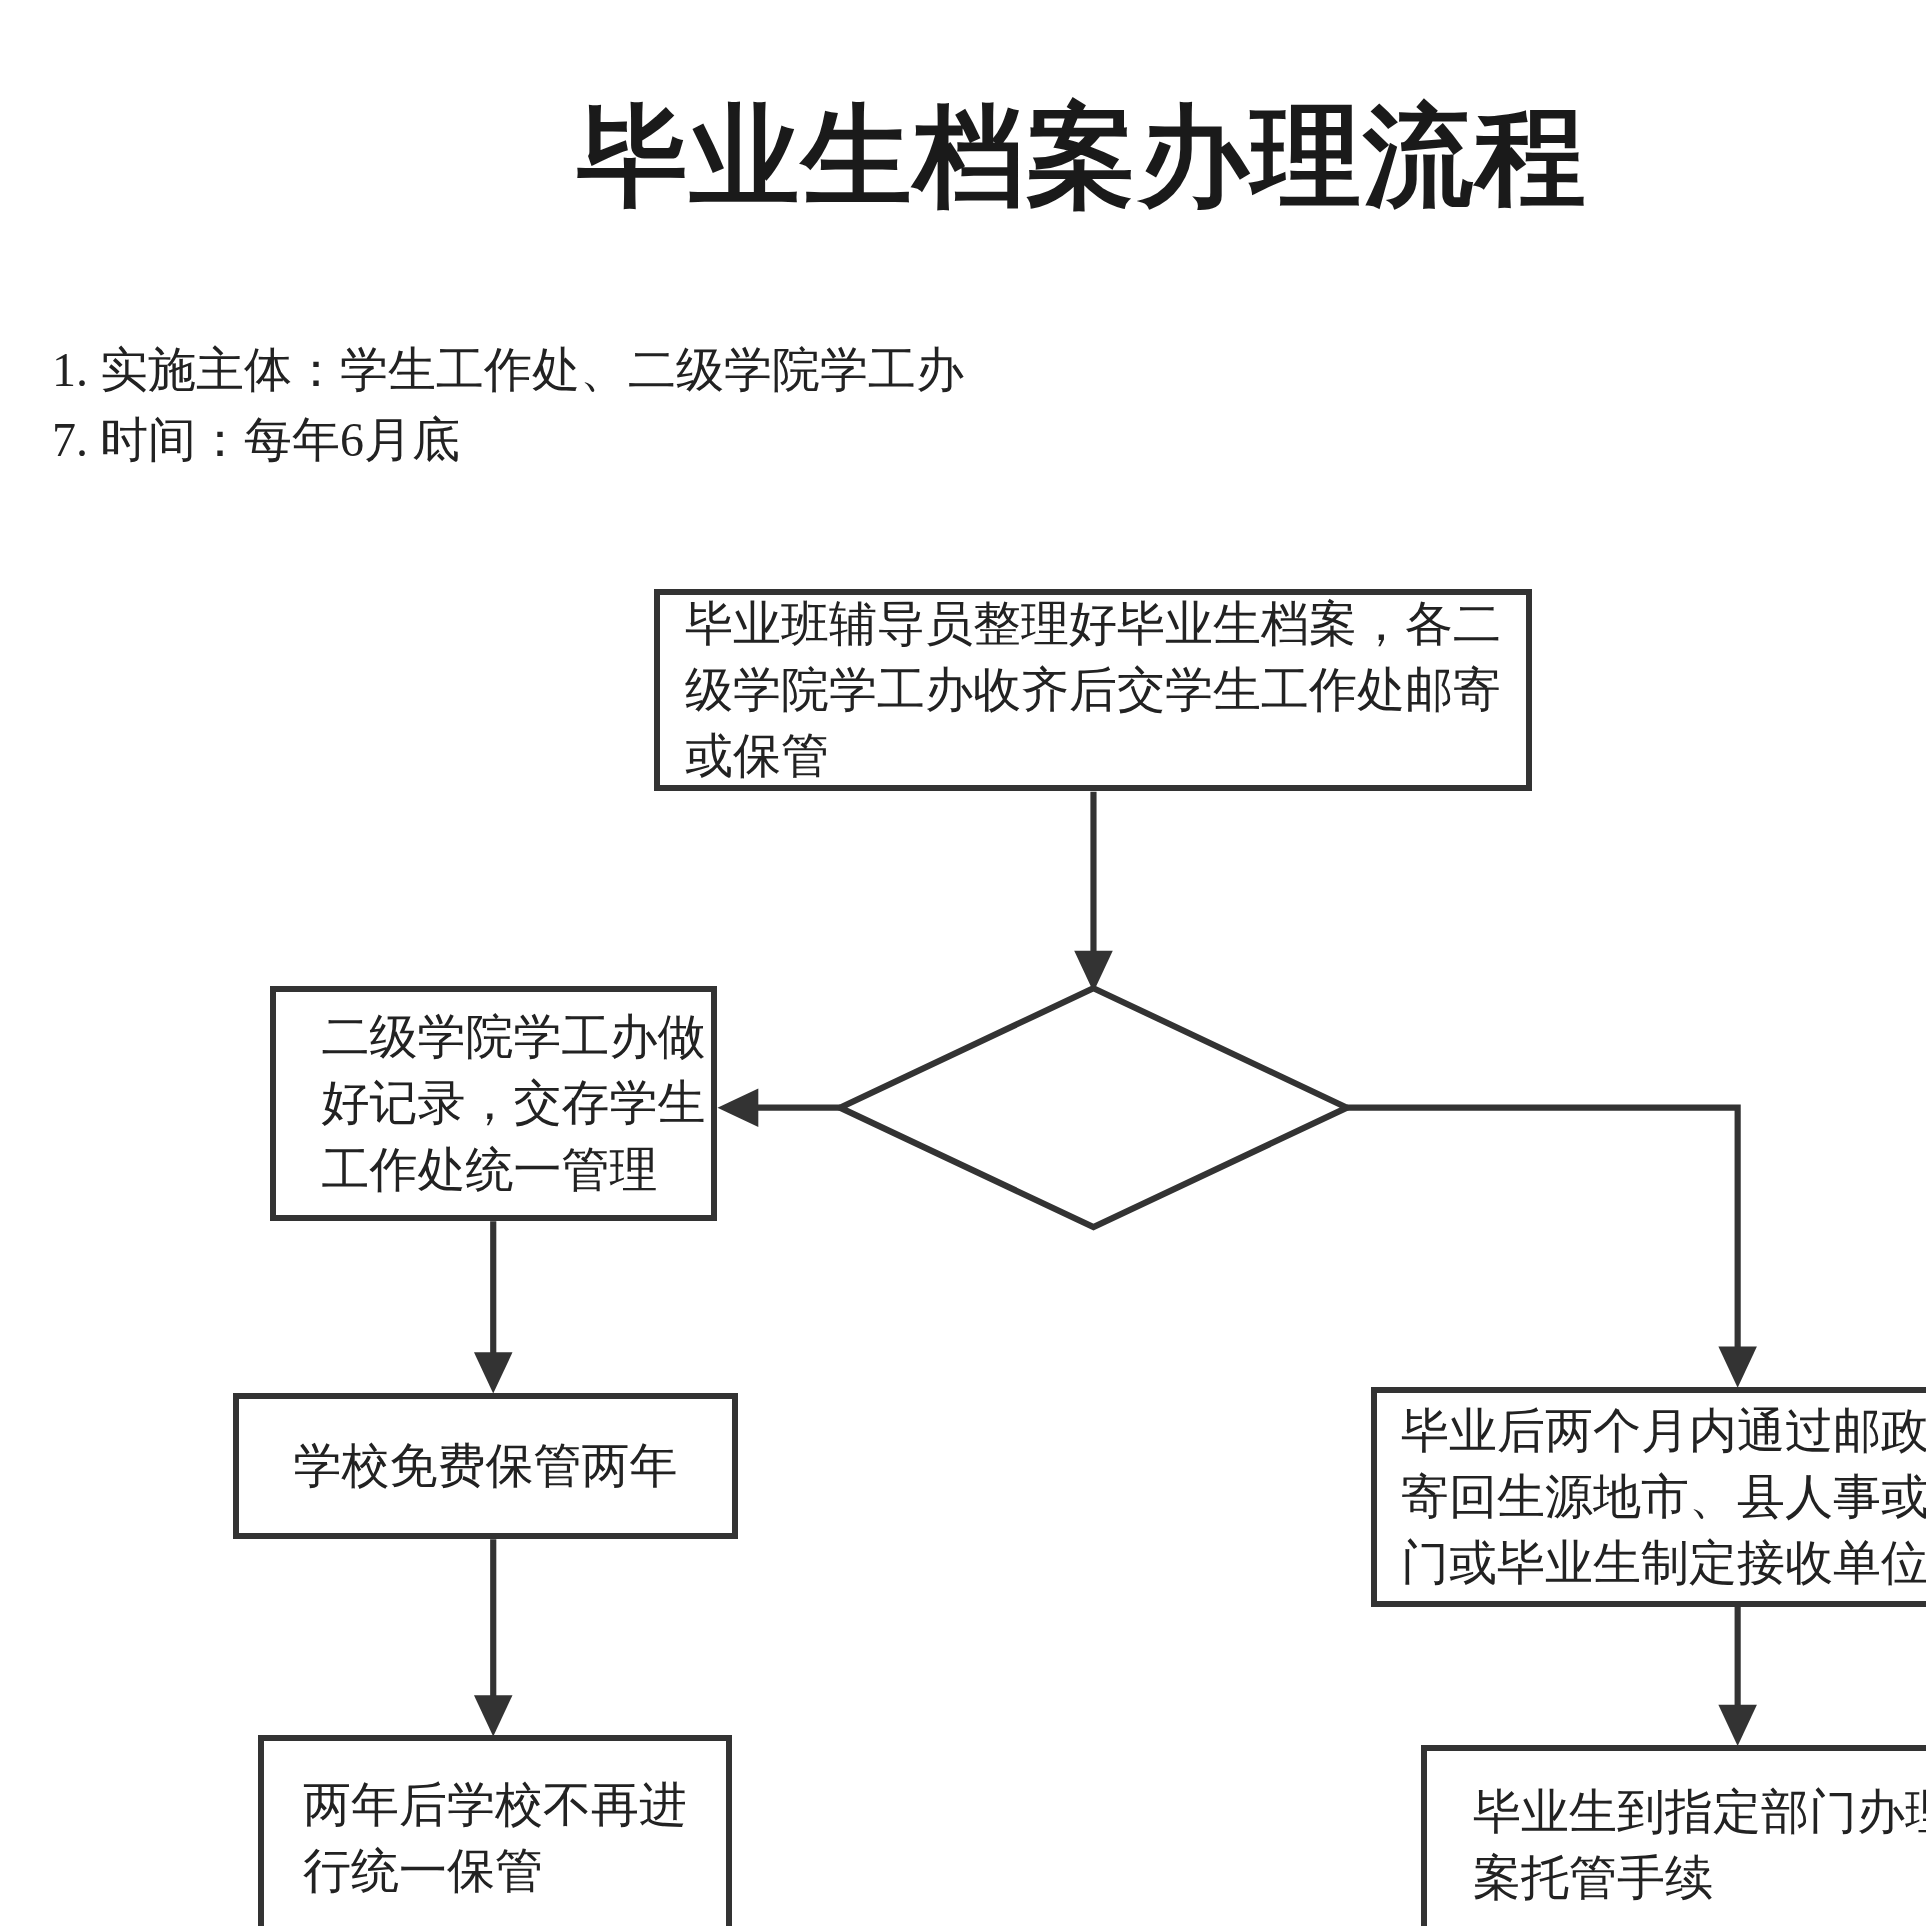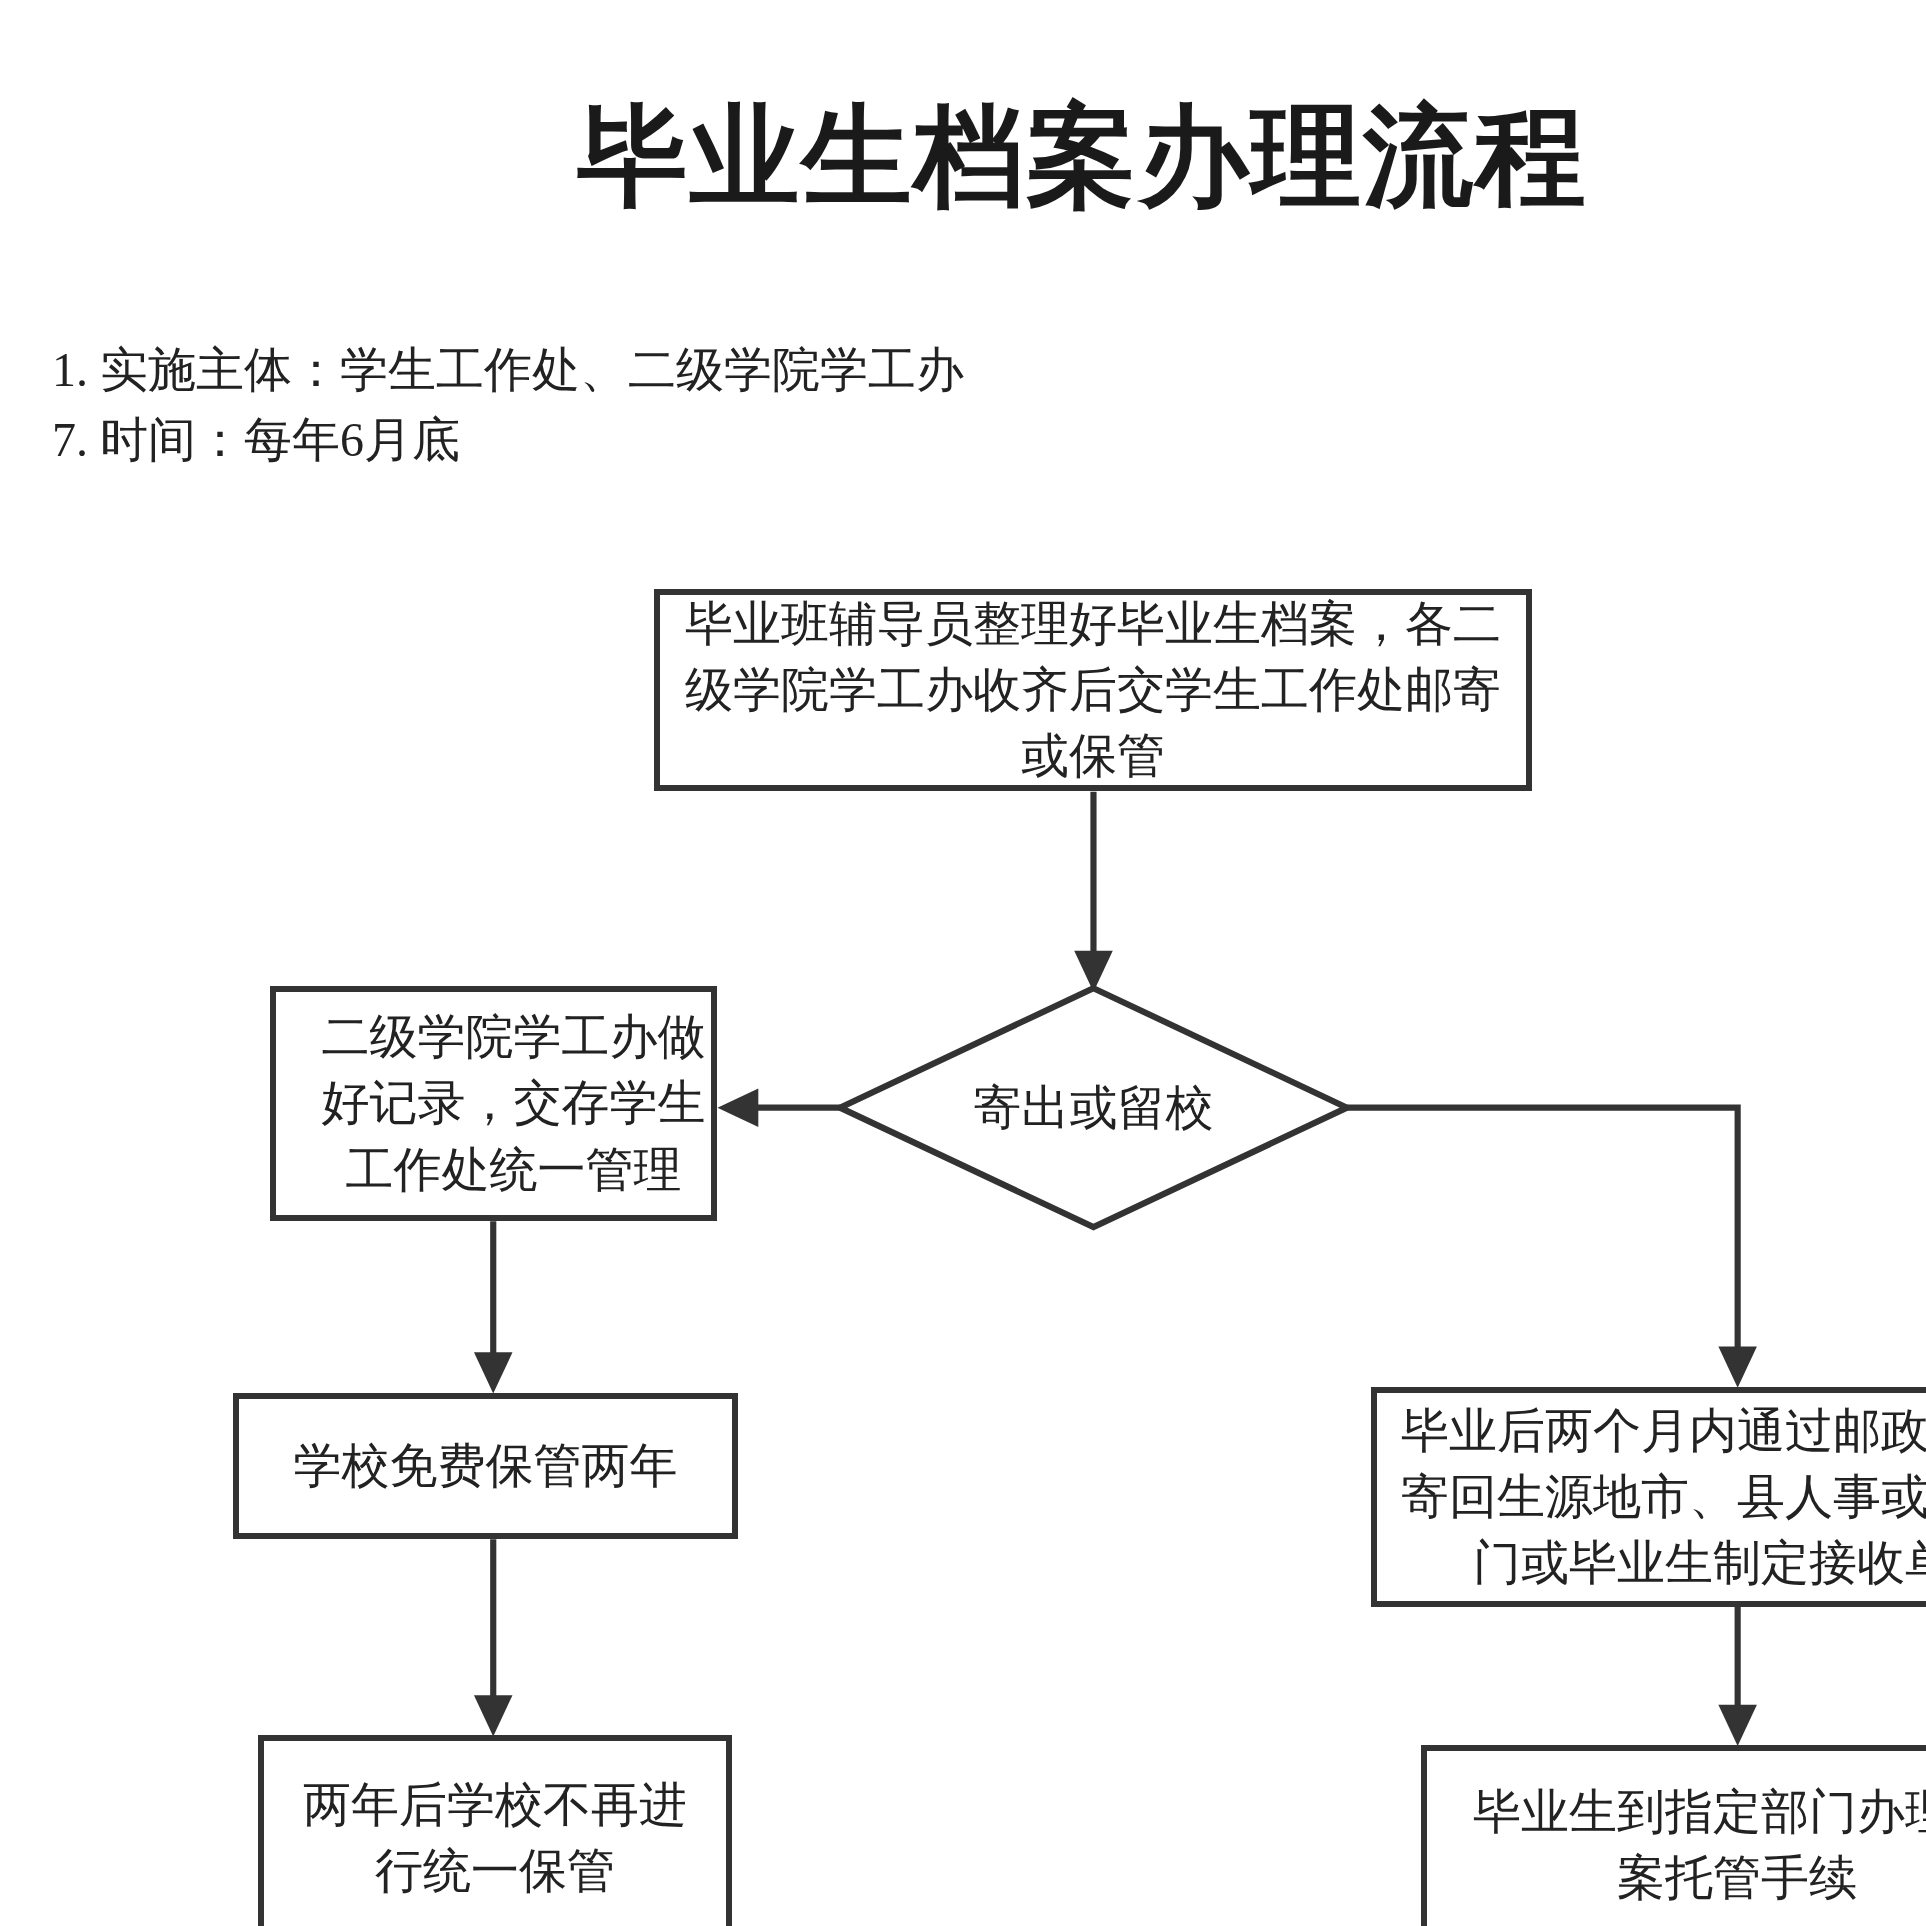--- a/index.html
+++ b/index.html
@@ -45,21 +45,21 @@
   }
   .note-line { white-space: nowrap; }
   .flow-box {
     position: absolute;
     box-sizing: border-box;
     border: 6.2px solid #333333;
     background: #ffffff;
     display: flex;
     align-items: center;
     justify-content: center;
-    text-align: center;
+    text-align: left;
     font-family: "Liberation Serif", serif;
     font-size: 48px;
     line-height: 1.38;
     color: #222222;
     white-space: pre-line;
   }
   #start-box   { left: 654px; top: 589px; width: 878px; height: 202px; }
   #stay-box    { left: 270px;  top: 986px; width: 447px; height: 235px; padding-left: 40px; }
   #keep2yr-box { left: 233px;  top: 1393px; width: 505px; height: 146px; }
   #after2yr-box{ left: 258px;  top: 1735px; width: 474px; height: 206px; }
@@ -112,21 +112,20 @@
     <polygon points="1280,4507 1230,4400 1330,4400" fill="#333333"></polygon>
 
     <line x1="4510" y1="4170" x2="4510" y2="4435" stroke="#333333" stroke-width="16"></line>
     <polygon points="4510,4532 4460,4425 4560,4425" fill="#333333"></polygon>
   </svg>
 
   <div class="flow-box" id="start-box">毕业班辅导员整理好毕业生档案，各二
 级学院学工办收齐后交学生工作处邮寄
 或保管</div>
 
-  <div class="decision-label">寄出或留校</div>
 
   <div class="flow-box" id="stay-box">二级学院学工办做
 好记录，交存学生
 工作处统一管理</div>
 
   <div class="flow-box" id="keep2yr-box">学校免费保管两年</div>
 
   <div class="flow-box" id="after2yr-box">两年后学校不再进
 行统一保管</div>
 

